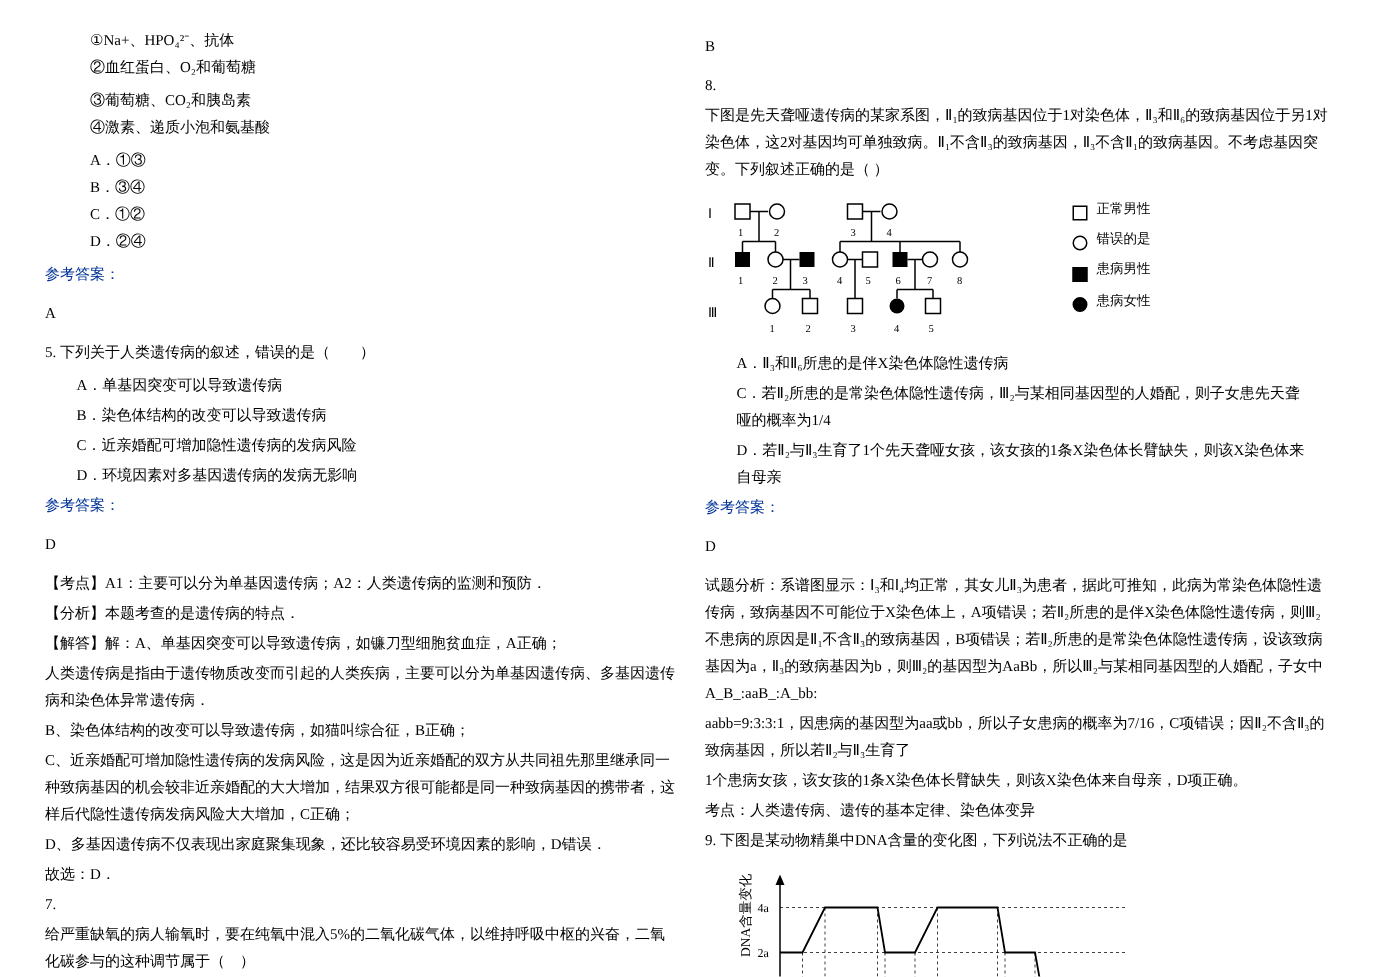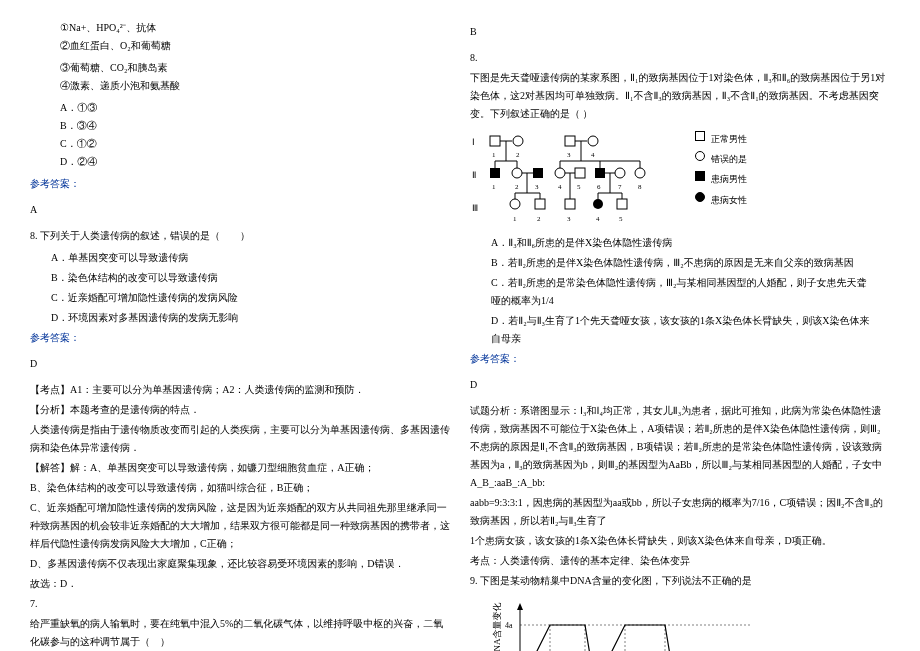--- a/index.html
+++ b/index.html
@@ -31,21 +31,21 @@
     .answer { margin: 8px 0; }
     .question { margin-bottom: 4px; }
     .choice { padding-left: 5px; margin: 2px 16px; }
     .pedigree {
       display: flex;
       align-items: flex-start;
       margin: 8px 0;
     }
     .pedigree-chart { width: 210px; height: 95px; position: relative; }
     .legend { margin-left: 15px; font-size: 9px; }
-    .legend-row { display: flex; align-items: flex-start; margin-bottom: 4px; }
+    .legend-row { display: flex; align-items: flex-end; margin-bottom: 4px; margin-left: 20px; }
     .leg-sym { width: 10px; height: 10px; margin-right: 6px; border: 1px solid #000; }
     .leg-sym.circle { border-radius: 50%; }
     .leg-sym.filled { background: #000; }
     .chart-dna {
       width: 280px;
       height: 100px;
       position: relative;
       margin: 8px 0 0 20px;
     }
     .line { margin: 2px 0; }
@@ -67,33 +67,33 @@
   <div class="option-row">
     <span>A．①③</span>
     <span>B．③④</span>
     <span>C．①②</span>
     <span>D．②④</span>
   </div>
 
   <p class="blue">参考答案：</p>
   <p class="answer">A</p>
 
-  <p class="question">8. 下列关于人类遗传病的叙述，错误的是（　　）</p>
+  <p class="question">5. 下列关于人类遗传病的叙述，错误的是（　　）</p>
   <p class="choice">A．单基因突变可以导致遗传病</p>
   <p class="choice">B．染色体结构的改变可以导致遗传病</p>
   <p class="choice">C．近亲婚配可增加隐性遗传病的发病风险</p>
   <p class="choice">D．环境因素对多基因遗传病的发病无影响</p>
 
   <p class="blue">参考答案：</p>
   <p class="answer">D</p>
 
   <p class="line">【考点】A1：主要可以分为单基因遗传病；A2：人类遗传病的监测和预防．</p>
   <p class="line">【分析】本题考查的是遗传病的特点．</p>
+  <p class="line">【解答】解：A、单基因突变可以导致遗传病，如镰刀型细胞贫血症，A正确；</p>
   <p class="line">人类遗传病是指由于遗传物质改变而引起的人类疾病，主要可以分为单基因遗传病、多基因遗传病和染色体异常遗传病．</p>
-  <p class="line">【解答】解：A、单基因突变可以导致遗传病，如镰刀型细胞贫血症，A正确；</p>
   <p class="line">B、染色体结构的改变可以导致遗传病，如猫叫综合征，B正确；</p>
   <p class="line">C、近亲婚配可增加隐性遗传病的发病风险，这是因为近亲婚配的双方从共同祖先那里继承同一种致病基因的机会较非近亲婚配的大大增加，结果双方很可能都是同一种致病基因的携带者，这样后代隐性遗传病发病风险大大增加，C正确；</p>
   <p class="line">D、多基因遗传病不仅表现出家庭聚集现象，还比较容易受环境因素的影响，D错误．</p>
   <p class="line">故选：D．</p>
 
   <p class="line">7.</p>
   <p class="line">给严重缺氧的病人输氧时，要在纯氧中混入5%的二氧化碳气体，以维持呼吸中枢的兴奋，二氧化碳参与的这种调节属于（　）</p>
   <div class="option-row">
     <span style="margin-right:60px;">A．神经调节</span>
     <span>B．体液调节</span>
@@ -196,21 +196,20 @@
           <span>患病男性</span>
         </div>
       <div class="legend-row">
           <span class="leg-sym circle filled"></span>
           <span>患病女性</span>
         </div>
     </div>
   </div>
 
   <p class="choice">A．Ⅱ₃和Ⅱ₆所患的是伴X染色体隐性遗传病</p>
-  <p class="choice">B．若Ⅱ₂所患的是伴X染色体隐性遗传病，Ⅲ₂不患病的原因是无来自父亲的致病基因</p>
   <p class="choice">C．若Ⅱ₂所患的是常染色体隐性遗传病，Ⅲ₂与某相同基因型的人婚配，则子女患先天聋哑的概率为1/4</p>
   <p class="choice">D．若Ⅱ₂与Ⅱ₃生育了1个先天聋哑女孩，该女孩的1条X染色体长臂缺失，则该X染色体来自母亲</p>
 
   <p class="blue">参考答案：</p>
   <p class="answer">D</p>
 
   <p class="line">试题分析：系谱图显示：Ⅰ₃和Ⅰ₄均正常，其女儿Ⅱ₃为患者，据此可推知，此病为常染色体隐性遗传病，致病基因不可能位于X染色体上，A项错误；若Ⅱ₂所患的是伴X染色体隐性遗传病，则Ⅲ₂不患病的原因是Ⅱ₁不含Ⅱ₃的致病基因，B项错误；若Ⅱ₂所患的是常染色体隐性遗传病，设该致病基因为a，Ⅱ₃的致病基因为b，则Ⅲ₂的基因型为AaBb，所以Ⅲ₂与某相同基因型的人婚配，子女中A_B_:aaB_:A_bb:</p>
   <p class="line">aabb=9:3:3:1，因患病的基因型为aa或bb，所以子女患病的概率为7/16，C项错误；因Ⅱ₂不含Ⅱ₃的致病基因，所以若Ⅱ₂与Ⅱ₃生育了</p>
   <p class="line">1个患病女孩，该女孩的1条X染色体长臂缺失，则该X染色体来自母亲，D项正确。</p>
   <p class="line">考点：人类遗传病、遗传的基本定律、染色体变异</p>

